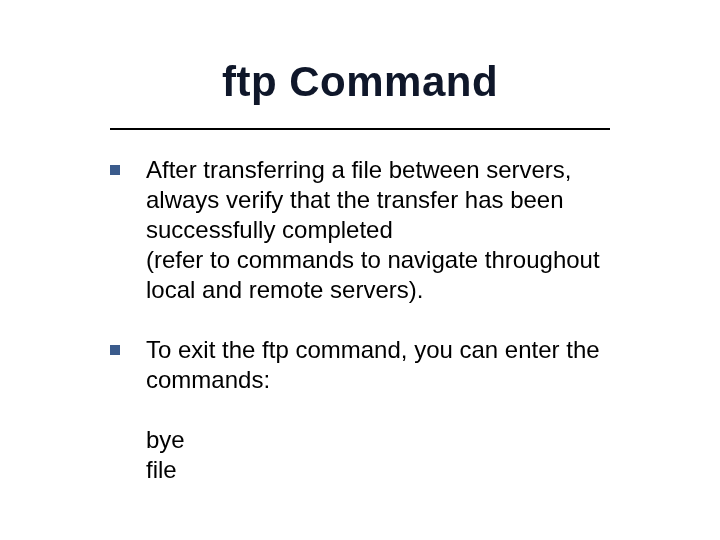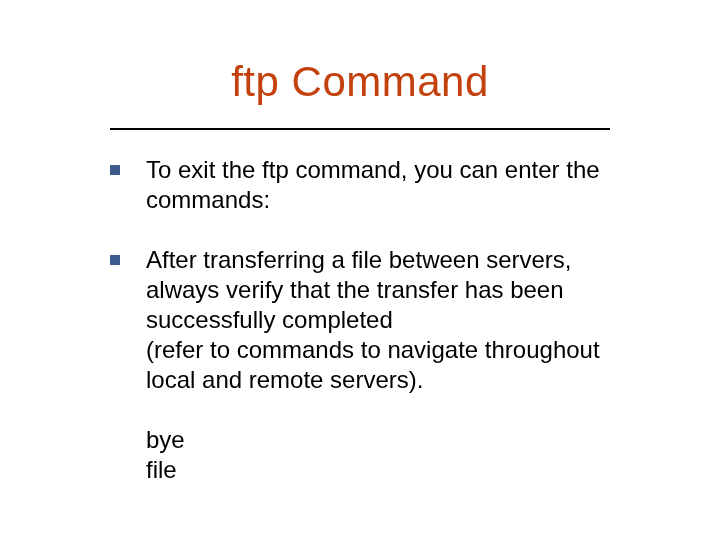--- a/index.html
+++ b/index.html
@@ -18,22 +18,23 @@
     box-sizing: border-box;
   }
   .title {
     position: absolute;
     top: 58px;
     left: 0;
     right: 0;
     text-align: center;
     font-family: "Comic Sans MS", "Comic Sans", cursive, Verdana, sans-serif;
     font-size: 42px;
-    color: #c2410c;
+    color: #0f172a;
     letter-spacing: 0.5px;
+    font-weight: bold;
   }
   .title-rule {
     position: absolute;
     top: 128px;
     left: 110px;
     width: 500px;
     height: 2px;
     background: #000000;
   }
   .content {
@@ -71,26 +72,26 @@
 
 <div class="slide">
 
   <div class="title">ftp Command</div>
   <div class="title-rule"></div>
 
   <div class="content">
 
     <div class="bullet">
       <div class="marker"></div>
-      <div class="text">To exit the ftp command, you can enter the commands:</div>
+      <div class="text" style="white-space: pre-line;">After transferring a file between servers, always verify that the transfer has been successfully completed
+(refer to commands to navigate throughout local and remote servers).</div>
     </div>
 
     <div class="bullet">
       <div class="marker"></div>
-      <div class="text" style="white-space: pre-line;">After transferring a file between servers, always verify that the transfer has been successfully completed
-(refer to commands to navigate throughout local and remote servers).</div>
+      <div class="text">To exit the ftp command, you can enter the commands:</div>
     </div>
 
     <div class="indented" style="white-space: pre-line;">bye
 file</div>
 
   </div>
 </div>
 
 </body></html>

